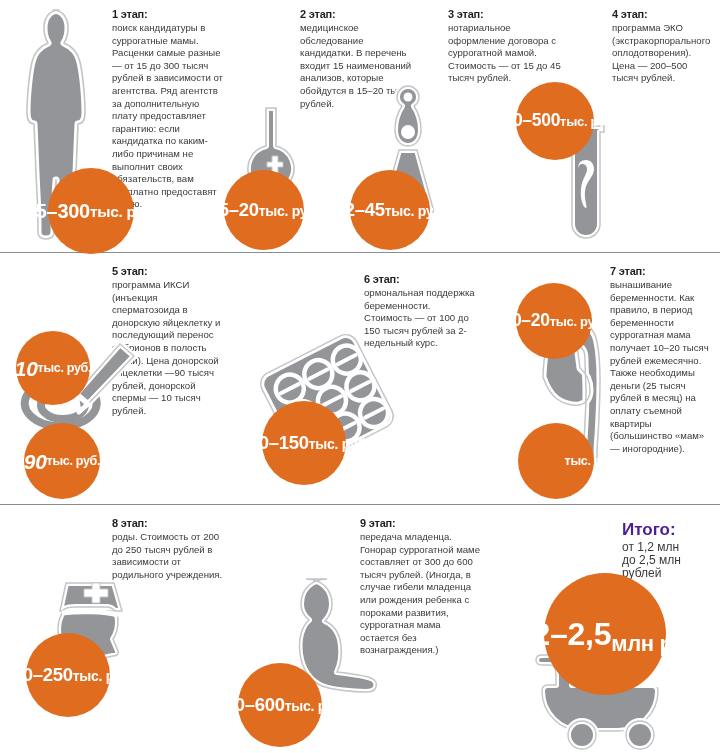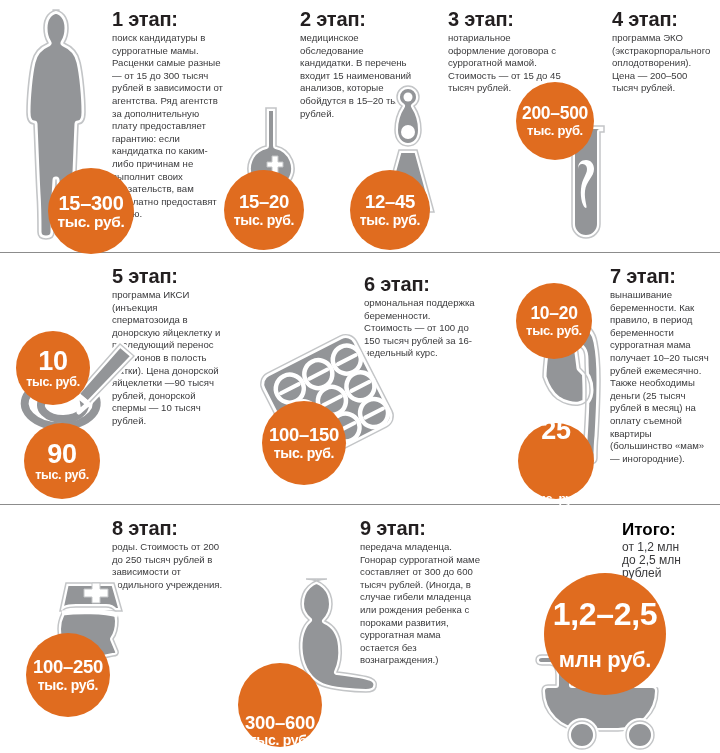--- a/index.html
+++ b/index.html
@@ -19,52 +19,52 @@
   .row-1{top:0;height:252px;}
   .row-2{top:253px;height:251px;}
   .row-3{top:505px;height:248px;}
   .divider{position:absolute;left:0;width:720px;height:1px;background:#8c8c8c;}
   .div-1{top:252px;}
   .div-2{top:504px;}
 
   
   .textblock{position:absolute;}
   .stage-title{
-    font-size:20px;font-weight:bold;letter-spacing:-0.2px;
+    font-size:11px;font-weight:bold;letter-spacing:-0.2px;
     color:#231f20;margin:0 0 2px 0;line-height:1.1;
     font-family:"Liberation Sans","DejaVu Sans",sans-serif;
   }
   .stage-body{
     font-size:9.6px;line-height:12.6px;color:#3a3a3c;margin:0;
     font-family:"Liberation Sans","DejaVu Sans",sans-serif;
   }
   .total-title{
-    font-size:17px;font-weight:bold;color:#000000;margin:0 0 2px 0;
+    font-size:17px;font-weight:bold;color:#4c1d95;margin:0 0 2px 0;
     line-height:1.05;text-align:left;
   }
   .total-body{font-size:12px;line-height:13px;color:#3a3a3c;margin:0;}
 
   
   .bubble{
     position:absolute;border-radius:50%;
     background:#e06c1f;color:#ffffff;
-    display:flex;flex-direction:column;align-items:center;justify-content:center;
+    display:flex;flex-direction:row;align-items:center;justify-content:center;
     text-align:center;font-weight:bold;line-height:1.0;
     z-index:6;letter-spacing:-0.3px;
   }
   .bubble .amt{display:block;white-space:nowrap;}
   .bubble .unit{display:block;white-space:nowrap;}
 
   .b-xl .amt{font-size:20px;}
   .b-xl .unit{font-size:15.5px;margin-top:1px;}
   .b-lg .amt{font-size:18.5px;}
   .b-lg .unit{font-size:14px;margin-top:1px;}
   .b-md .amt{font-size:17.5px;}
   .b-md .unit{font-size:13px;margin-top:1px;}
-  .b-sm .amt{font-size:27px;}
+  .b-sm .amt{font-size:21px;font-style:italic;}
   .b-sm .unit{font-size:12.5px;margin-top:1px;}
   .b-total .amt{font-size:32px;}
   .b-total .unit{font-size:22px;margin-top:19px;}
 
   
   .icon{position:absolute;z-index:3;}
   .icon svg{display:block;overflow:visible;}
 </style>
 </head>
 <body>
@@ -211,21 +211,21 @@
           </g>
         </g>
       </svg>
     </div>
     <div class="bubble b-lg" style="left:262px;top:148px;width:84px;height:84px;">
       <span class="amt">100–150</span>
       <span class="unit">тыс. руб.</span>
     </div>
     <div class="textblock" style="left:364px;top:20px;width:116px;">
       <h2 class="stage-title">6 этап:</h2>
-      <p class="stage-body">ормональная поддержка беременности. Стоимость — от 100 до 150 тысяч рублей за 16-недельный курс.</p>
+      <p class="stage-body">ормональная поддержка беременности. Стоимость — от 100 до 150 тысяч рублей за 2-недельный курс.</p>
     </div>
 
     <div class="icon" style="left:528px;top:48px;">
       <svg width="84" height="200" viewBox="0 0 84 200">
         <path d="M40 4c-9 0-14 7-14 16 0 6 2 11 4 14-8 3-12 9-13 18-1 8-2 16-2 24 2 6 6 16 14 22 7 5 16 7 22 6 7-1 11-7 11-15 0-9-4-17-10-22-1-8-2-16-3-22 7 1 8 7 8 14 0 8 1 20 1 32 0 14-1 32-2 48-1 8-1 14-1 18 0 4 3 6 7 6 4 0 7-2 7-6 0-5 0-13 1-22 1-18 2-40 2-56 0-14-1-28-3-38-2-11-8-17-16-19 2-3 4-8 4-14 0-9-5-16-14-16z" fill="#939598" stroke="#ffffff" stroke-width="7" stroke-linejoin="round"></path>
         <path d="M40 4c-9 0-14 7-14 16 0 6 2 11 4 14-8 3-12 9-13 18-1 8-2 16-2 24 2 6 6 16 14 22 7 5 16 7 22 6 7-1 11-7 11-15 0-9-4-17-10-22-1-8-2-16-3-22 7 1 8 7 8 14 0 8 1 20 1 32 0 14-1 32-2 48-1 8-1 14-1 18 0 4 3 6 7 6 4 0 7-2 7-6 0-5 0-13 1-22 1-18 2-40 2-56 0-14-1-28-3-38-2-11-8-17-16-19 2-3 4-8 4-14 0-9-5-16-14-16z" fill="none" stroke="#c3c5c7" stroke-width="1.5" stroke-linejoin="round"></path>
       </svg>
     </div>
     <div class="bubble b-md" style="left:516px;top:30px;width:76px;height:76px;">
       <span class="amt">10–20</span>
@@ -269,21 +269,21 @@
     </div>
 
     <div class="icon" style="left:264px;top:68px;">
       <svg width="120" height="128" viewBox="0 0 120 128">
         <g fill="#939598" stroke="#ffffff" stroke-width="6" stroke-linejoin="round">
           <path d="M42 6c16 0 26 11 26 25 0 7-3 13-7 17 9 4 15 13 16 25 1 10-1 20-4 26 8 1 26 3 34 6 5 2 6 6 5 9-1 4-5 5-10 5-12 0-34-2-44-6-12-5-20-17-22-32-2-16 2-28 9-34-5-4-8-10-8-16 0-14 10-25 26-25z"></path>
         </g>
         <path d="M42 6c16 0 26 11 26 25 0 7-3 13-7 17 9 4 15 13 16 25 1 10-1 20-4 26 8 1 26 3 34 6 5 2 6 6 5 9-1 4-5 5-10 5-12 0-34-2-44-6-12-5-20-17-22-32-2-16 2-28 9-34-5-4-8-10-8-16 0-14 10-25 26-25z" fill="none" stroke="#c3c5c7" stroke-width="1.5"></path>
       </svg>
     </div>
-    <div class="bubble b-lg" style="left:238px;top:158px;width:84px;height:84px;justify-content:flex-end;">
+    <div class="bubble b-lg" style="left:238px;top:158px;width:84px;height:84px;">
       <span class="amt">300–600</span>
       <span class="unit">тыс. руб.</span>
     </div>
     <div class="textblock" style="left:360px;top:12px;width:122px;">
       <h2 class="stage-title">9 этап:</h2>
       <p class="stage-body">передача младенца. Гонорар суррогатной маме составляет от 300 до 600 тысяч рублей. (Иногда, в случае гибели младенца или рождения ребенка с пороками развития, суррогатная мама остается без вознаграждения.)</p>
     </div>
 
     <div class="icon" style="left:518px;top:142px;">
       <svg width="180" height="100" viewBox="0 0 180 100">

